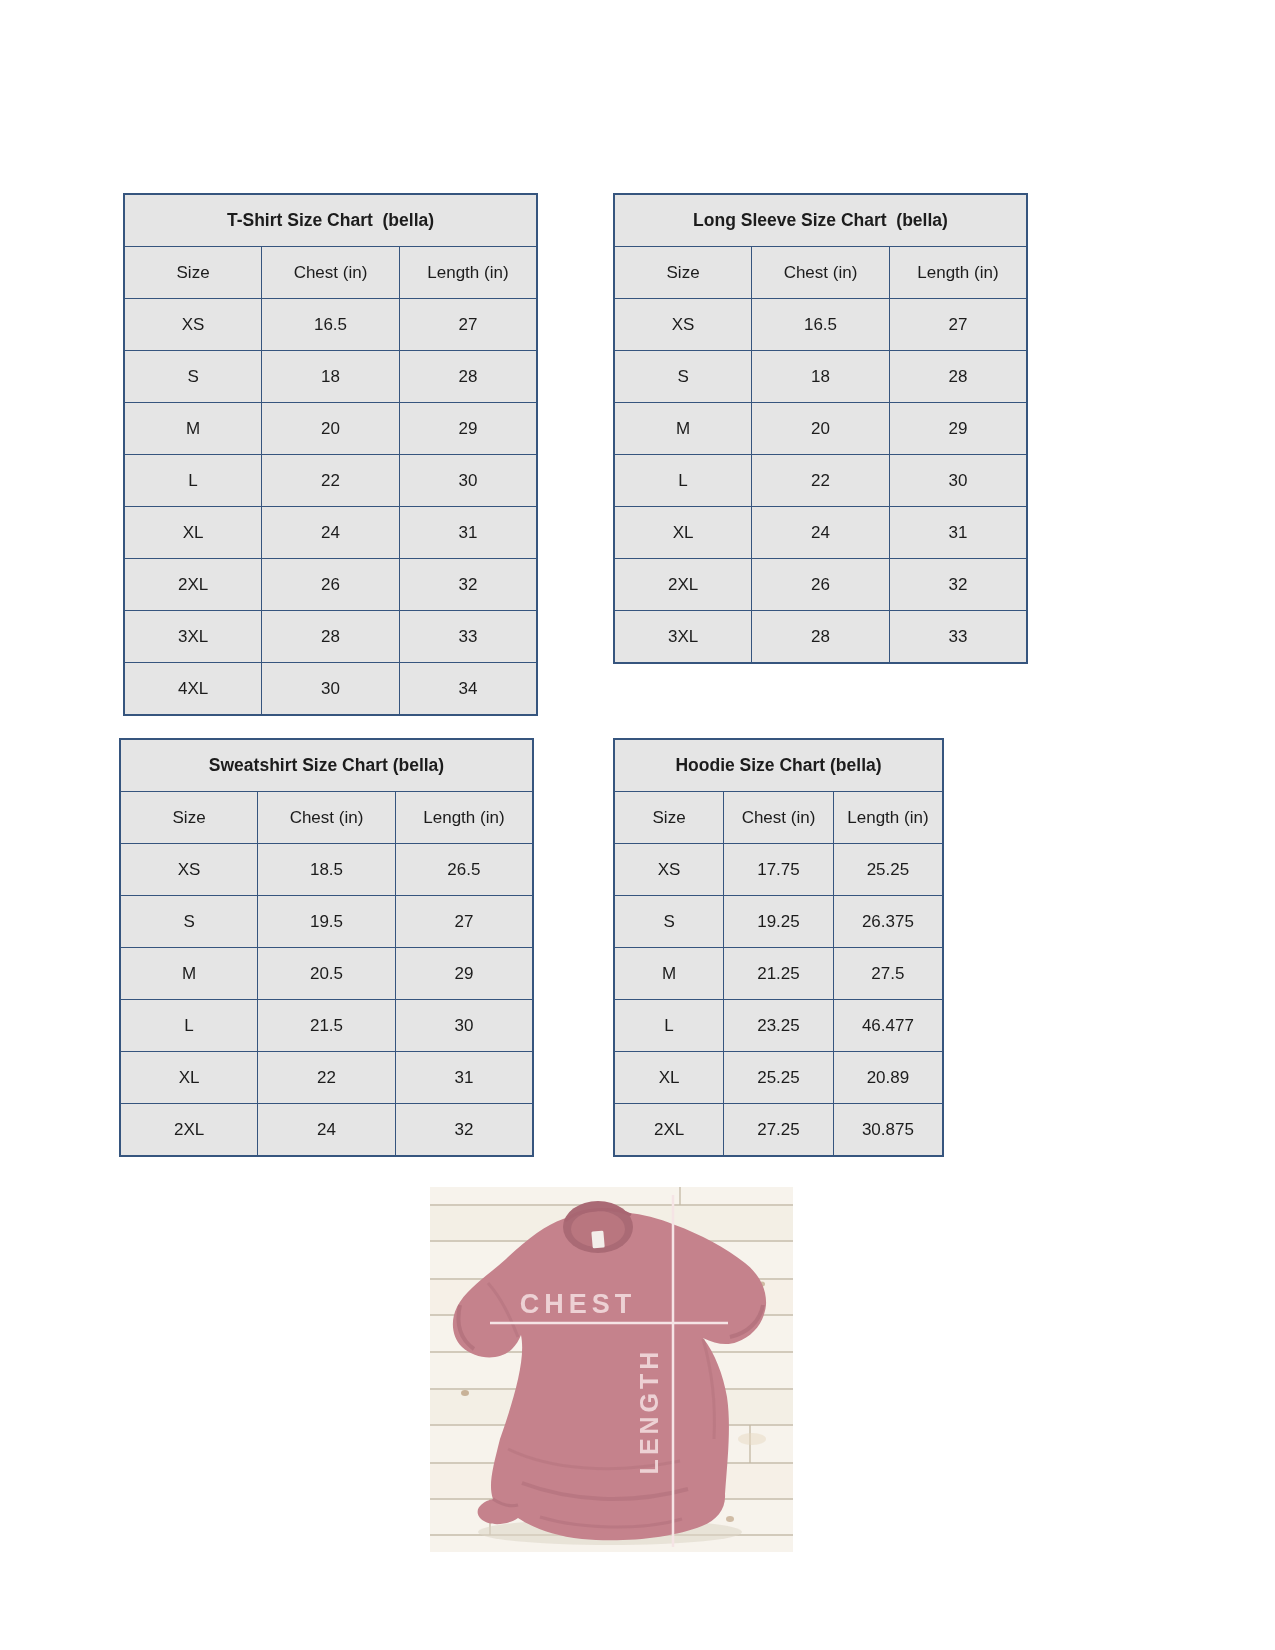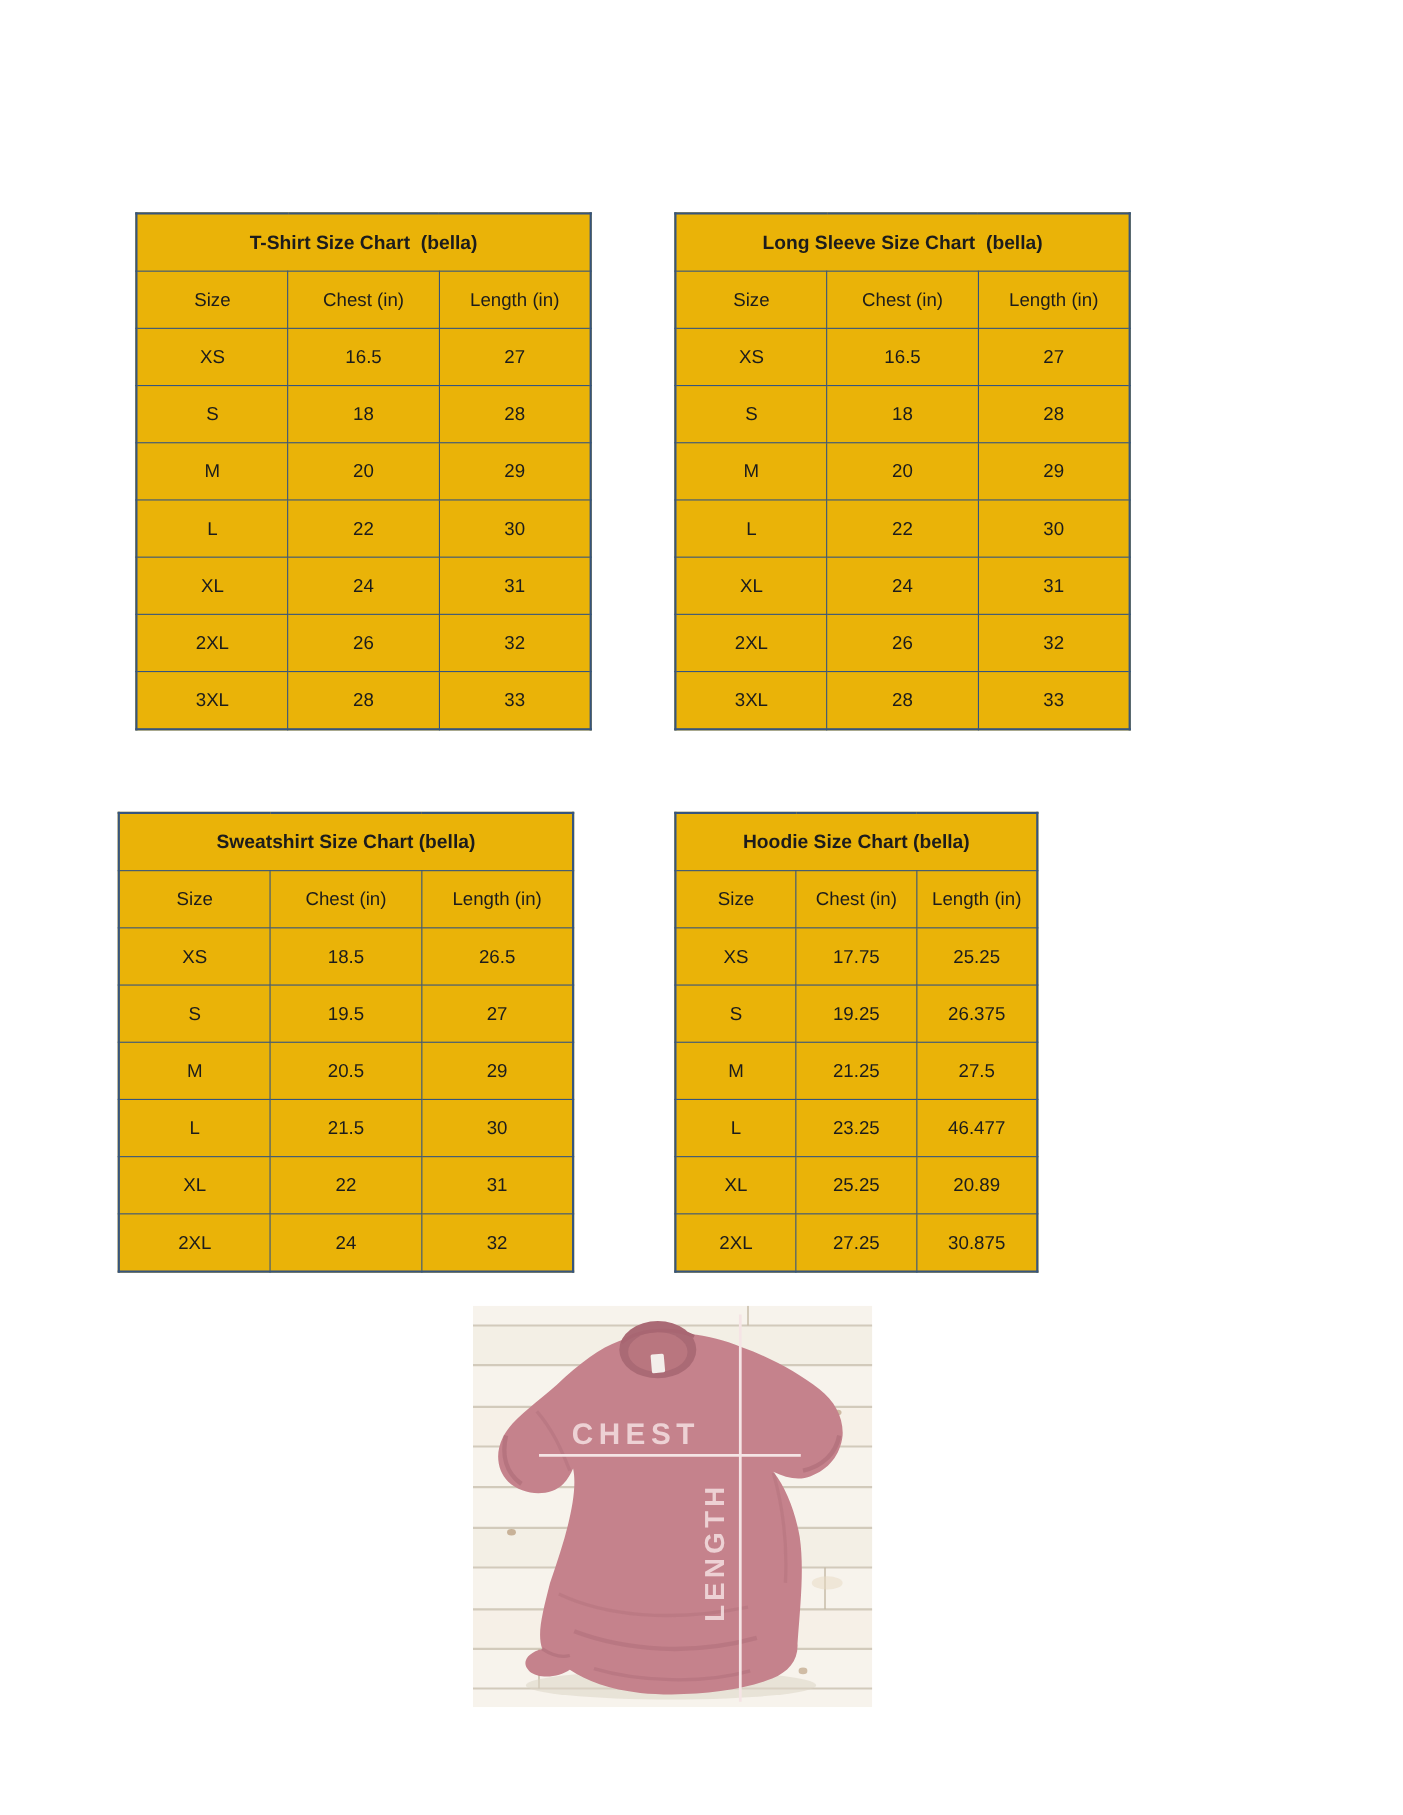--- a/index.html
+++ b/index.html
@@ -9,41 +9,41 @@
     height:1650px;
     background:#ffffff;
     font-family:"Liberation Sans","DejaVu Sans",sans-serif;
     color:#1c1c1c;
     overflow:hidden;
   }
   table.size-table {
     position:absolute;
     border-collapse:collapse;
     table-layout:fixed;
-    background:#eab308;
+    background:#e5e5e5;
     border:2.5px solid #36557e;
   }
   table.size-table th, table.size-table td {
     border:1.5px solid #36557e;
     text-align:center;
     vertical-align:middle;
     font-size:17px;
     height:51px;
     padding:0 4px;
     width:33.33%;
   }
   table.size-table th.title-cell {
     font-weight:bold;
     font-size:17.5px;
     white-space:pre;
   }
   table.size-table th.col-header { font-weight:normal; }
   #table-tshirt     { left:123px; top:193px; width:415px; }
   #table-longsleeve { left:613px; top:193px; width:415px;padding-left:47px; }
-  #table-sweatshirt { left:107px; top:738px; width:415px; }
+  #table-sweatshirt { left:119px; top:738px; width:415px; }
   #table-hoodie     { left:613px; top:738px; width:331px; }
   .photo {
     position:absolute;
     left:430px; top:1187px;
     width:363px; height:376px;
   }
   .photo svg { display:block; }
 </style>
 </head>
 <body>
@@ -98,20 +98,25 @@
           <td>26</td>
           <td>32</td>
         </tr>
 
         <tr>
           <td>3XL</td>
           <td>28</td>
           <td>33</td>
         </tr>
 
+        <tr>
+          <td>4XL</td>
+          <td>30</td>
+          <td>34</td>
+        </tr>
       </tbody>
   </table>
 
   <table class="size-table" id="table-longsleeve">
     <thead>
       <tr>
         <th class="title-cell" colspan="3">Long Sleeve Size Chart  (bella)</th>
       </tr>
       <tr>
         <th class="col-header">Size</th>

